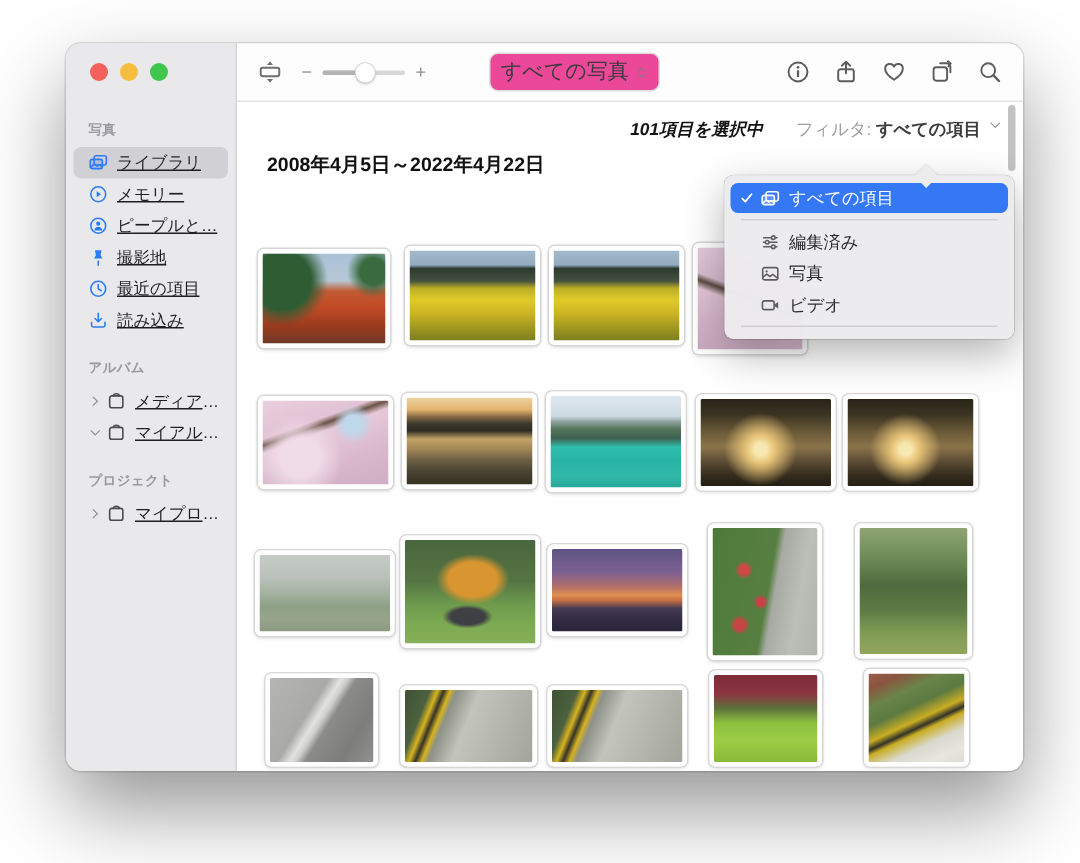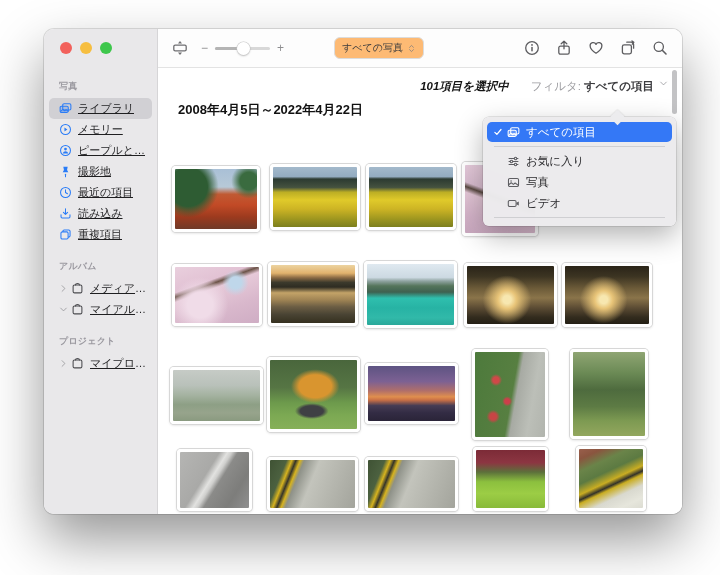--- a/index.html
+++ b/index.html
@@ -32,22 +32,22 @@
   .toolbar{height:39px;flex:0 0 39px;display:flex;align-items:center;background:#fdfdfd;
     border-bottom:1px solid #e3e3e3;padding:0 14px 0 14px;box-sizing:border-box;}
   .tb-aspect{color:#6e6e71;margin-right:13px;}
   .tb-aspect svg{width:16px;height:16px;}
   .zoomer{display:flex;align-items:center;gap:7px;color:#8e8e90;font-size:12px;}
   .zl-track{position:relative;width:55px;height:3px;border-radius:2px;background:#d8d8d8;}
   .zl-fill{position:absolute;left:0;top:0;height:3px;width:28px;border-radius:2px;background:#b4b4b4;}
   .zl-knob{position:absolute;left:22px;top:-5px;width:13px;height:13px;border-radius:50%;
     background:#fff;box-shadow:0 0 0 .5px #c9c9c9,0 1px 2px rgba(0,0,0,.25);}
   .tb-pill{margin-left:auto;margin-right:auto;display:flex;align-items:center;gap:4px;
-    border:1px solid #dcdcdc;border-radius:6px;padding:3px 7px;font-size:10px;color:#3a3a3c;
-    background:#fdba74;}
+    border:1px solid #dcdcdc;border-radius:6px;padding:3px 7px;font-size:14px;color:#3a3a3c;
+    background:#ec4899;}
   .tb-pill .ico{color:#7c7c80;} .tb-pill .ico svg{width:9px;height:11px;}
   .tb-actions{display:flex;gap:16px;margin-left:auto;}
   .tb-btn{color:#5d5d60;} .tb-btn svg{width:16px;height:16px;}
   
   .content{position:relative;flex:1;overflow:hidden;background:#fff;}
   .status-row{position:absolute;top:11px;right:14px;display:flex;align-items:center;gap:22px;z-index:4;}
   .sel-status{font-size:11.5px;font-weight:700;color:#141414;font-style:italic;}
   .filter-ctl{display:flex;align-items:flex-start;gap:3px;font-size:11.5px;}
   .filter-ctl .flab{color:#9d9da1;}
   .filter-ctl .fval{color:#3c3c3f;font-weight:600;}
@@ -167,29 +167,20 @@
           </div>
           <div class="sb-item">
             <span class="ico blue">
               <svg viewBox="0 0 16 16" fill="none" stroke="currentColor" stroke-width="1.3" stroke-linecap="round" stroke-linejoin="round">
                 <path d="M2.5 9.6 v2.5 a1.4 1.4 0 0 0 1.4 1.4 h8.2 a1.4 1.4 0 0 0 1.4-1.4 V9.6"></path>
                 <path d="M8 2.2 v6.8 M5.4 6.6 8 9.2 10.6 6.6"></path>
               </svg>
             </span>
             <span class="sb-label">読み込み</span>
           </div>
-          <div class="sb-item">
-            <span class="ico blue">
-              <svg viewBox="0 0 16 16" fill="none" stroke="currentColor" stroke-width="1.3" stroke-linecap="round" stroke-linejoin="round">
-                <rect x="4.8" y="2.4" width="8.8" height="8.8" rx="1.6"></rect>
-                <rect x="2.4" y="4.8" width="8.8" height="8.8" rx="1.6" fill="#e9e8ea"></rect>
-              </svg>
-            </span>
-            <span class="sb-label">重複項目</span>
-          </div>
         </div>
         <div class="sb-section">
           <div class="sb-header">アルバム</div>
           <div class="sb-item">
             <span class="ico chev">
               <svg viewBox="0 0 16 16" fill="none" stroke="currentColor" stroke-width="1.3" stroke-linecap="round" stroke-linejoin="round">
                 <path d="M5.5 3 l5 5-5 5"></path>
               </svg>
             </span>
             <span class="ico alb">
@@ -354,21 +345,21 @@
             <div class="mi">
               <span class="ico chk"></span>
               <span class="ico mic">
                 <svg viewBox="0 0 16 16" fill="none" stroke="currentColor" stroke-width="1.3" stroke-linecap="round" stroke-linejoin="round">
                   <path d="M2.5 4.3 h11 M2.5 8 h11 M2.5 11.7 h11"></path>
                   <circle cx="10.5" cy="4.3" r="1.5" fill="#ececee"></circle>
                   <circle cx="5.5" cy="8" r="1.5" fill="#ececee"></circle>
                   <circle cx="10.5" cy="11.7" r="1.5" fill="#ececee"></circle>
                 </svg>
               </span>
-              <span class="mi-label">お気に入り</span>
+              <span class="mi-label">編集済み</span>
             </div>
             <div class="mi">
               <span class="ico chk"></span>
               <span class="ico mic">
                 <svg viewBox="0 0 16 16" fill="none" stroke="currentColor" stroke-width="1.3" stroke-linecap="round" stroke-linejoin="round">
                   <rect x="1.8" y="3" width="12.4" height="10" rx="1.6"></rect>
                   <circle cx="5" cy="6.1" r=".9" fill="currentColor" stroke="none"></circle>
                   <path d="M2 10.8 l3.2-2.5 2.6 2 2.2-1.7 4 3"></path>
                 </svg>
               </span>

